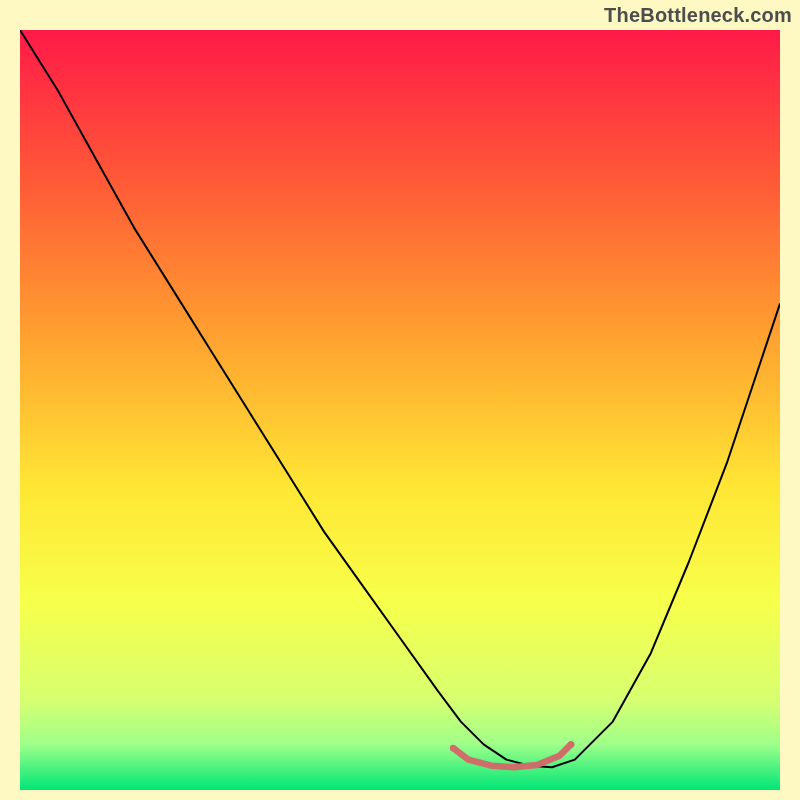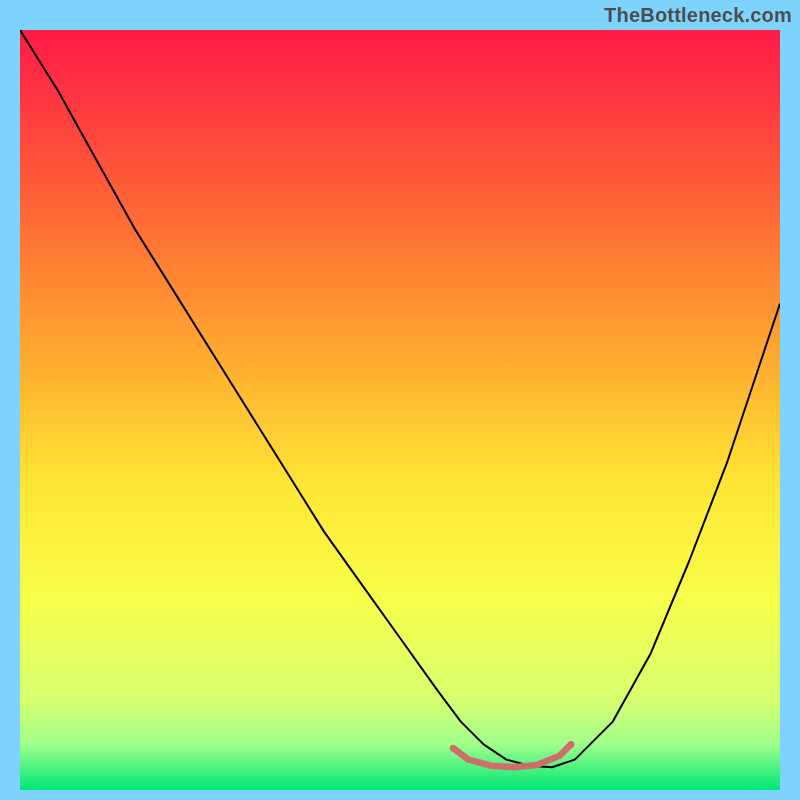--- a/index.html
+++ b/index.html
@@ -1,21 +1,21 @@
 <!DOCTYPE html>
 <html><head>
 <meta charset="utf-8">
 <style>
   * { margin: 0; padding: 0; box-sizing: border-box; }
   html, body { width: 800px; height: 800px; overflow: hidden; background: #000; }
   .frame {
     position: relative;
     width: 800px;
     height: 800px;
-    background: #7dd3fc;
+    background: #fef9c3;
   }
   .watermark {
     position: absolute;
     top: 4px;
     right: 8px;
     font-family: Arial, Helvetica, sans-serif;
     font-size: 20px;
     font-weight: 600;
     color: #4d4d4d;
     letter-spacing: 0.2px;

